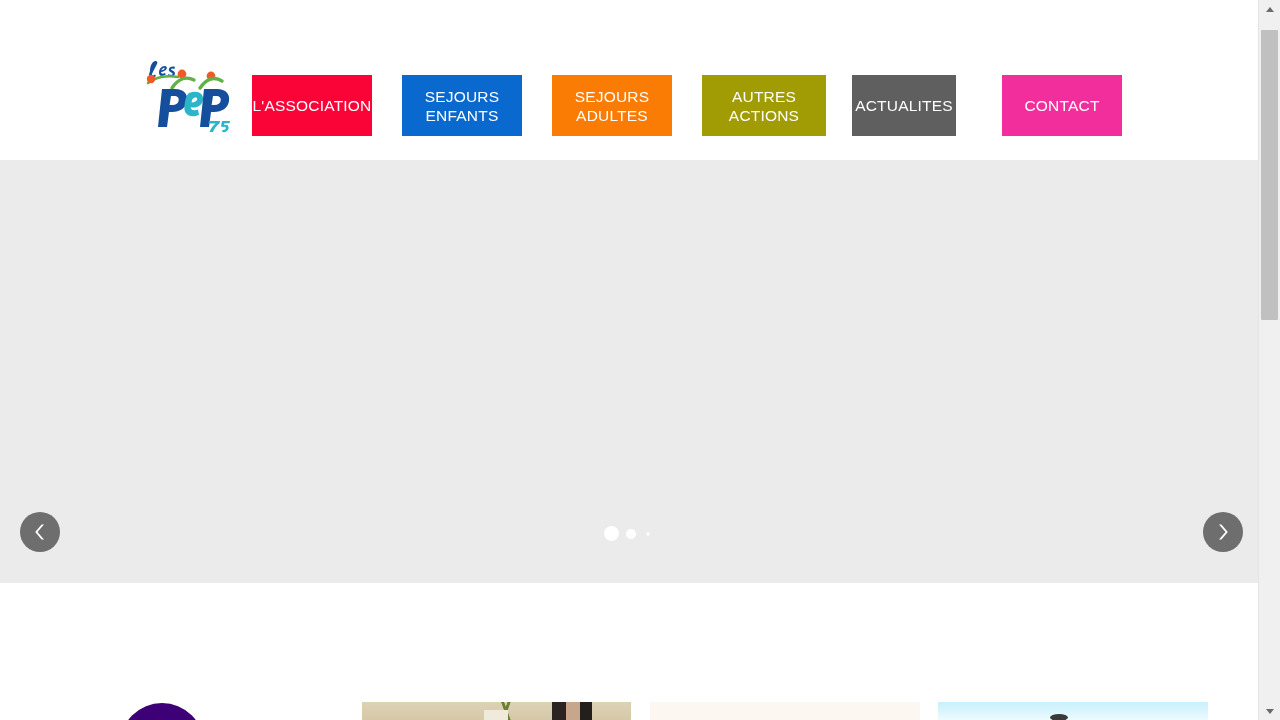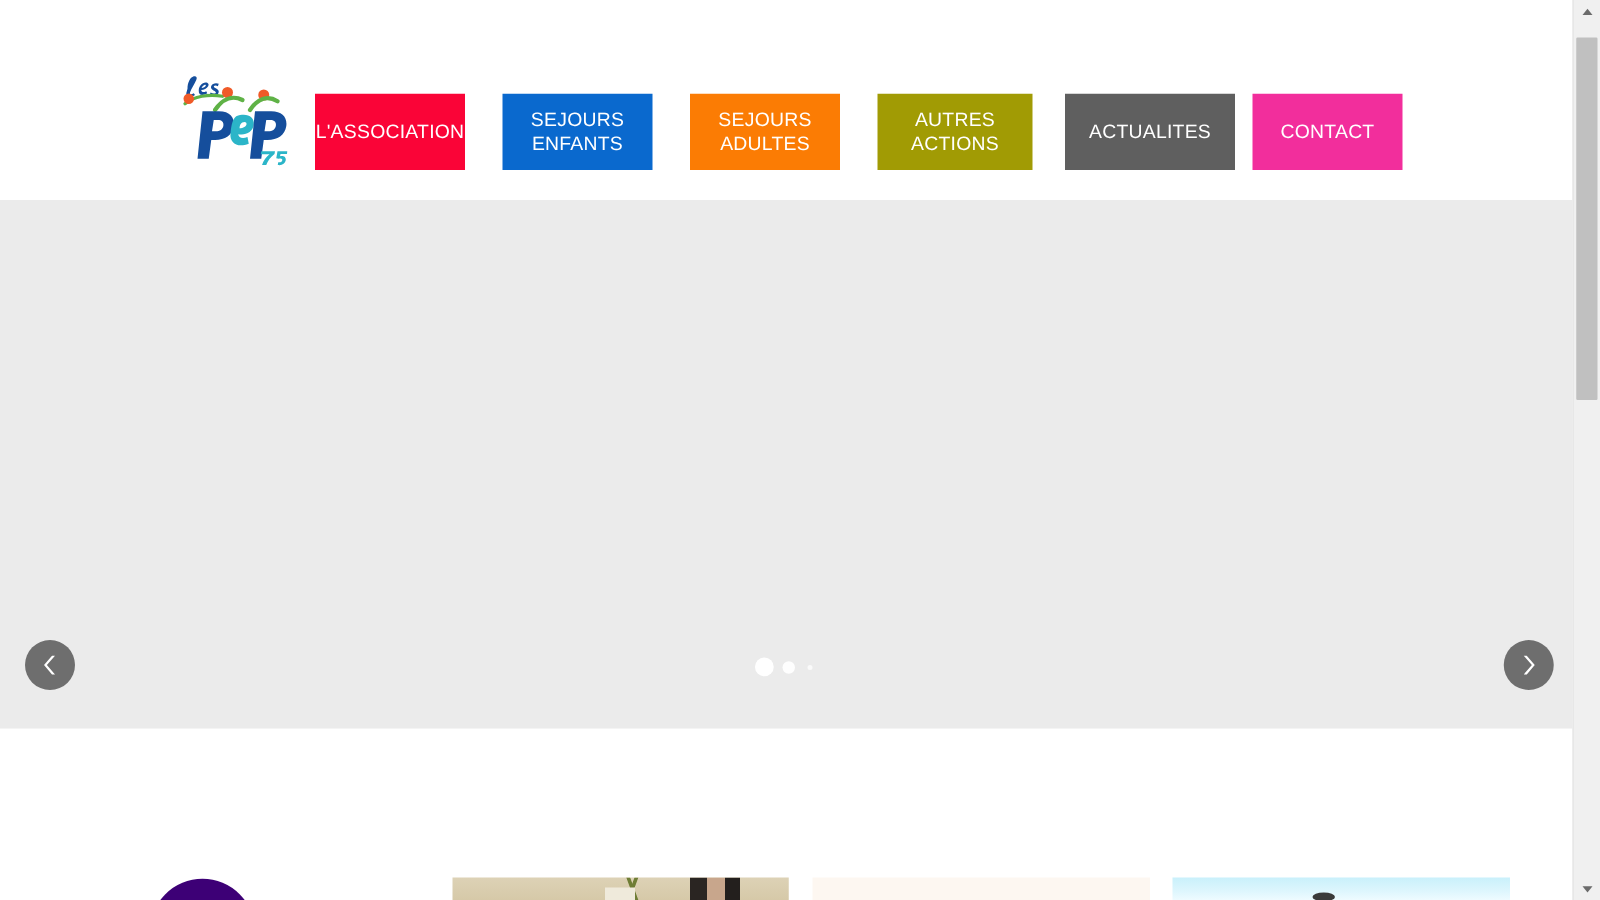--- a/index.html
+++ b/index.html
@@ -54,21 +54,21 @@
     font-weight: 400;
     white-space: pre-line;
     cursor: pointer;
     user-select: none;
   }
 
   #nav-association { left: 252px;  width: 120px; background: #FA0437; }
   #nav-sejours-enfants { left: 402px; width: 120px; background: #0A69CE; }
   #nav-sejours-adultes { left: 552px; width: 120px; background: #FB7C04; }
   #nav-autres-actions  { left: 702px; width: 124px; background: #A19B04; }
-  #nav-actualites      { left: 852px; width: 136px; background: #5F5F5F; }
+  #nav-actualites      { left: 852px; width: 104px; background: #5F5F5F; }
   #nav-contact         { left: 1002px; width: 120px; background: #F22E9C; }
 
   
   #slider {
     position: absolute;
     left: 0;
     top: 160px;
     width: 1258px;
     height: 423px;
     background: #ebebeb;

